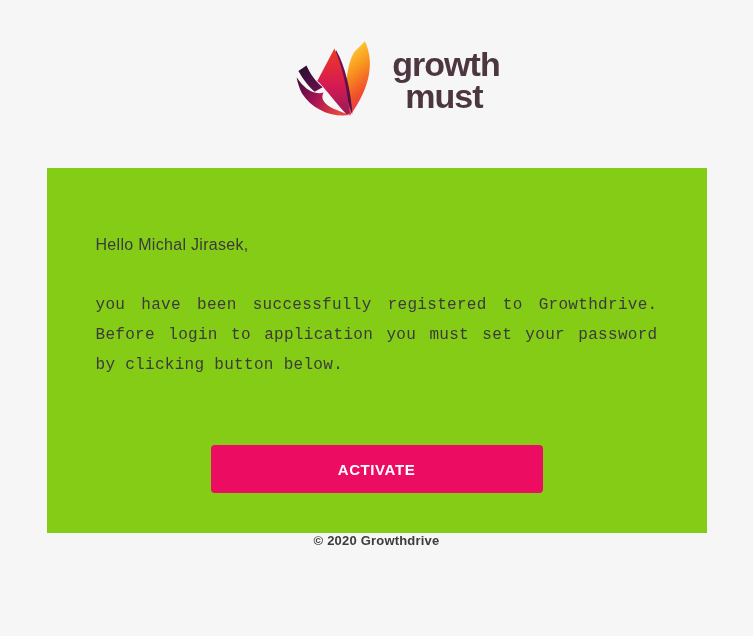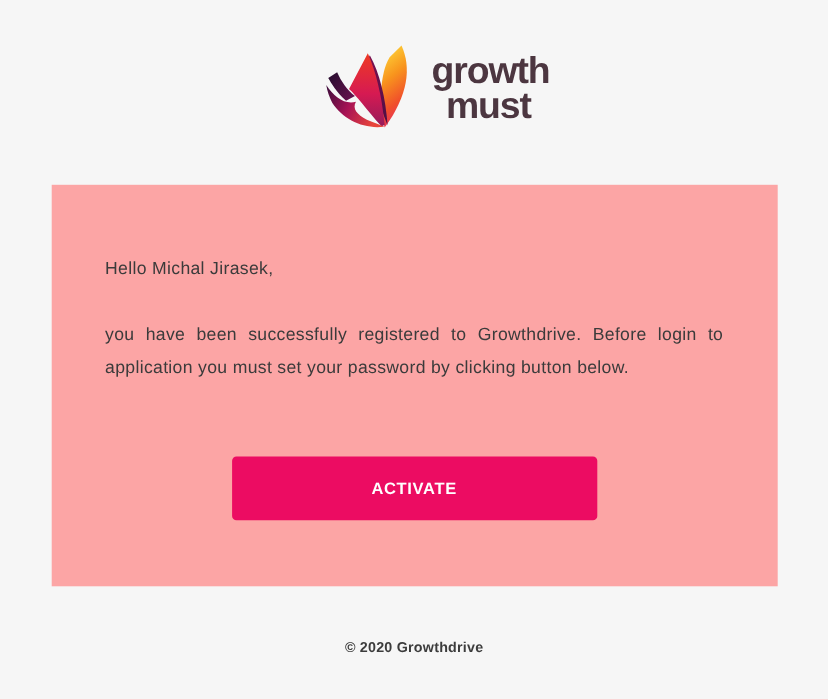--- a/index.html
+++ b/index.html
@@ -34,60 +34,60 @@
     line-height: 32px;
     letter-spacing: -1px;
   }
   .wordmark .line2 { padding-left: 13px; }
 
   
   .card {
     width: 660px;
     height: 365px;
     margin: 0 auto;
-    background: #fca5a5;
+    background: #84cc16;
     padding: 62px 49px 44px 49px;
   }
   .greeting {
     margin: 0;
     font-size: 16px;
     line-height: 30px;
     color: #3B3B3B;
     letter-spacing: 0.3px;
   }
   .body-text {
     margin: 30px 0 0 0;
     font-size: 16px;
     line-height: 30px;
     color: #3B3B3B;
     letter-spacing: 0.3px;
     text-align: justify;
+    font-family: Liberation Mono, monospace;
   }
   .btn-row {
     margin-top: 65px;
     text-align: center;
   }
   .activate-btn {
     display: inline-block;
     width: 332px;
-    height: 58px;
+    height: 48px;
     border: none;
     border-radius: 4px;
     background: #EC0C62;
     color: #FFFFFF;
     font-family: "Liberation Sans", sans-serif;
     font-weight: bold;
     font-size: 15px;
     letter-spacing: 0.6px;
     cursor: pointer;
   }
 
   
   .footer {
-    margin-top: 48px;
     text-align: center;
     font-size: 13px;
     font-weight: bold;
     color: #3C3C3C;
     letter-spacing: 0.2px;
   }
 </style>
 </head>
 <body>
 

